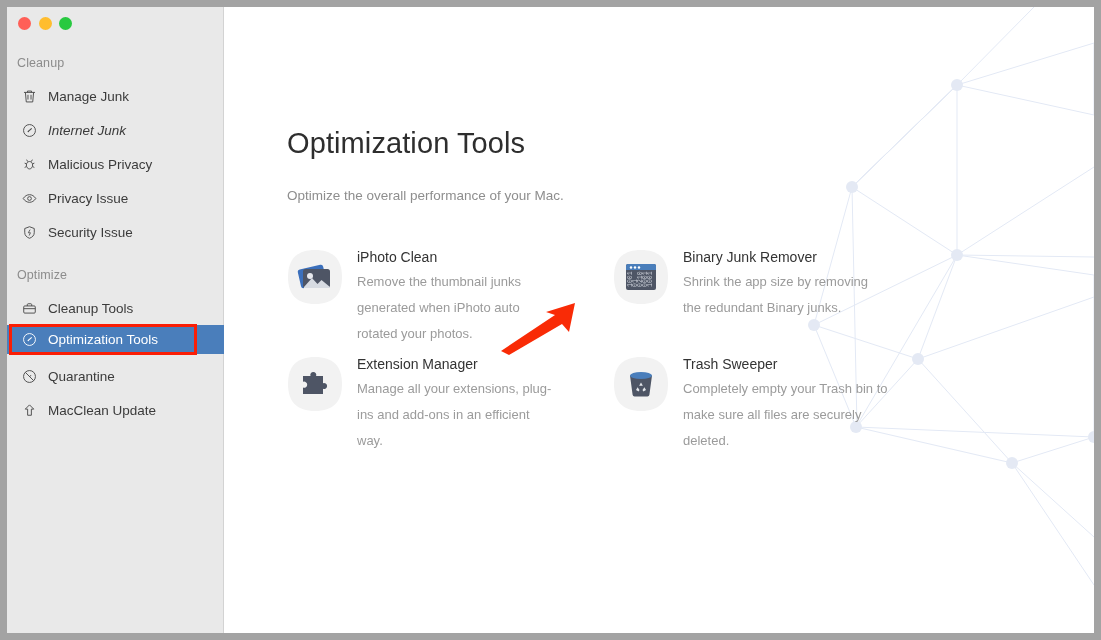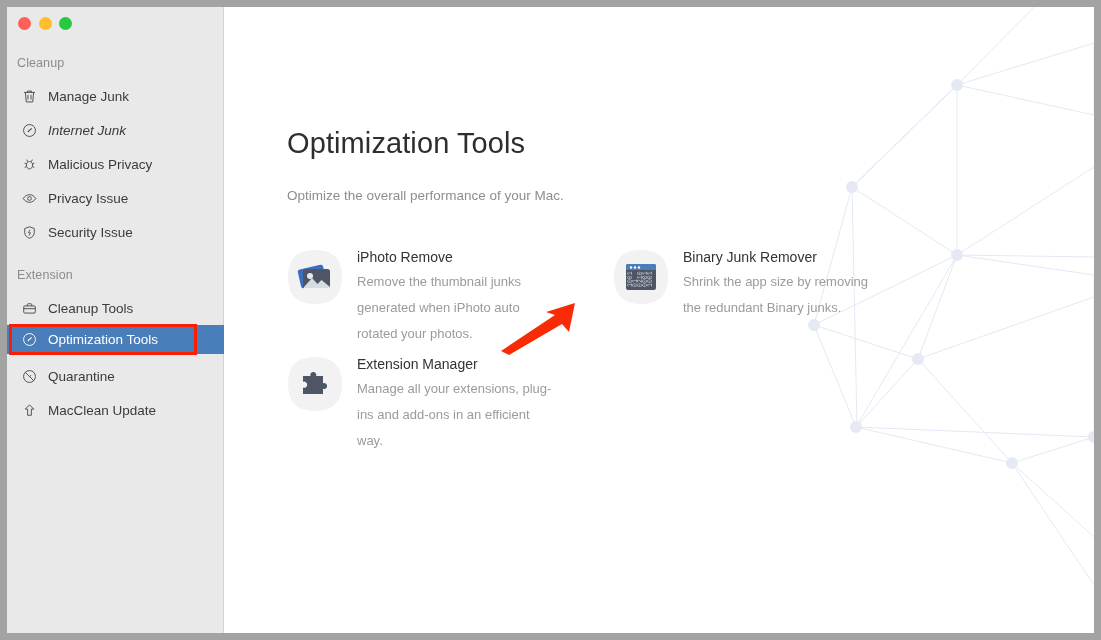--- a/index.html
+++ b/index.html
@@ -256,21 +256,21 @@
     <div class="nav-item" id="nav-security-issue">
       <span class="nav-icon">
         <svg width="17" height="17" viewBox="0 0 20 20" fill="none" stroke="#4a4a4a" stroke-width="1.1">
           <path d="M10 3.2l5.6 2.1v4.9c0 3.2-2.3 5.4-5.6 6.6-3.3-1.2-5.6-3.4-5.6-6.6V5.3L10 3.2z"></path>
           <path d="M10.7 6.6L8.6 10.3h2.5l-1.5 3.3" stroke-width="1"></path>
         </svg>
       </span>
       <span class="nav-label">Security Issue</span>
     </div>
 
-    <div class="section-label" id="label-utilities">Extension</div>
+    <div class="section-label" id="label-utilities">Optimize</div>
 
     <div class="nav-item" id="nav-cleanup-tools">
       <span class="nav-icon">
         <svg width="17" height="17" viewBox="0 0 20 20" fill="none" stroke="#4a4a4a" stroke-width="1.1">
           <rect x="3.2" y="7" width="13.6" height="8.4" rx="1.2"></rect>
           <path d="M7.4 7V5.4c0-.6.5-1 1-1h3.2c.6 0 1 .4 1 1V7"></path>
           <path d="M3.2 10.2h13.6"></path>
         </svg>
       </span>
       <span class="nav-label">Cleanup Tools</span>
@@ -343,21 +343,21 @@
       <span class="tool-icon">
         <svg width="60" height="60" viewBox="0 0 60 60">
           <path d="M30 3c18 0 27 9 27 27s-9 27-27 27S3 48 3 30 12 3 30 3z" fill="#f2f2f2"></path>
           <rect x="14" y="20" width="26" height="19" rx="2.5" fill="#3b6fbb" transform="rotate(-13 27 29)"></rect>
           <rect x="18" y="22" width="27" height="19" rx="2.5" fill="#4e5565"></rect>
           <circle cx="25" cy="29" r="3" fill="#e7e9ee"></circle>
           <path d="M19 40l8-9 5.5 6 4-4 8.5 7v1H19z" fill="#d7dbe2"></path>
         </svg>
       </span>
       <div class="tool-text">
-        <p class="tool-title">iPhoto Remove</p>
+        <p class="tool-title">iPhoto Clean</p>
         <p class="tool-desc">Remove the thumbnail junks generated when iPhoto auto rotated your photos.</p>
       </div>
     </div>
 
     <div class="tool-card" id="card-binary-junk-remover">
       <span class="tool-icon">
         <svg width="60" height="60" viewBox="0 0 60 60">
           <path d="M30 3c18 0 27 9 27 27s-9 27-27 27S3 48 3 30 12 3 30 3z" fill="#f2f2f2"></path>
           <rect x="15" y="17" width="30" height="26" rx="2" fill="#4e5565"></rect>
           <path d="M15 19a2 2 0 012-2h26a2 2 0 012 2v4H15v-4z" fill="#4a7ebb"></path>
@@ -385,19 +385,37 @@
           <path d="M30 3c18 0 27 9 27 27s-9 27-27 27S3 48 3 30 12 3 30 3z" fill="#f2f2f2"></path>
           <path d="M18 22h7.5a3 3 0 115.6 0H38v7.2a3 3 0 110 5.6V40H18v-6.4a3.1 3.1 0 100-5.8V22z" fill="#4e5565"></path>
         </svg>
       </span>
       <div class="tool-text">
         <p class="tool-title">Extension Manager</p>
         <p class="tool-desc">Manage all your extensions, plug-ins and add-ons in an efficient way.</p>
       </div>
     </div>
 
+    <div class="tool-card" id="card-trash-sweeper">
+      <span class="tool-icon">
+        <svg width="60" height="60" viewBox="0 0 60 60">
+          <path d="M30 3c18 0 27 9 27 27s-9 27-27 27S3 48 3 30 12 3 30 3z" fill="#f2f2f2"></path>
+          <path d="M19 21.5h22l-2.6 19.2a2 2 0 01-2 1.7H23.6a2 2 0 01-2-1.7L19 21.5z" fill="#4e5565"></path>
+          <ellipse cx="30" cy="21.5" rx="11" ry="3.6" fill="#4a7ebb"></ellipse>
+          <g fill="#e2e5ea">
+            <path d="M30 28.4l1.9 3.3h-3.8l1.9-3.3z"></path>
+            <path d="M26.6 33.2l-1.6 2.9 2.6 1.4.9-1.6-1.9-2.7z"></path>
+            <path d="M33.4 33.2l1.6 2.9-2.6 1.4-.9-1.6 1.9-2.7z"></path>
+          </g>
+        </svg>
+      </span>
+      <div class="tool-text">
+        <p class="tool-title">Trash Sweeper</p>
+        <p class="tool-desc">Completely empty your Trash bin to make sure all files are securely deleted.</p>
+      </div>
+    </div>
 
     <svg id="arrow-annotation" viewBox="0 0 90 56">
       <path d="M4 52 L58 16 L49 13 L78 4 L72 33 L65 25 L12 56 Z" fill="#f92b06"></path>
     </svg>
   </div>
 
 </div>
 
 </body></html>

